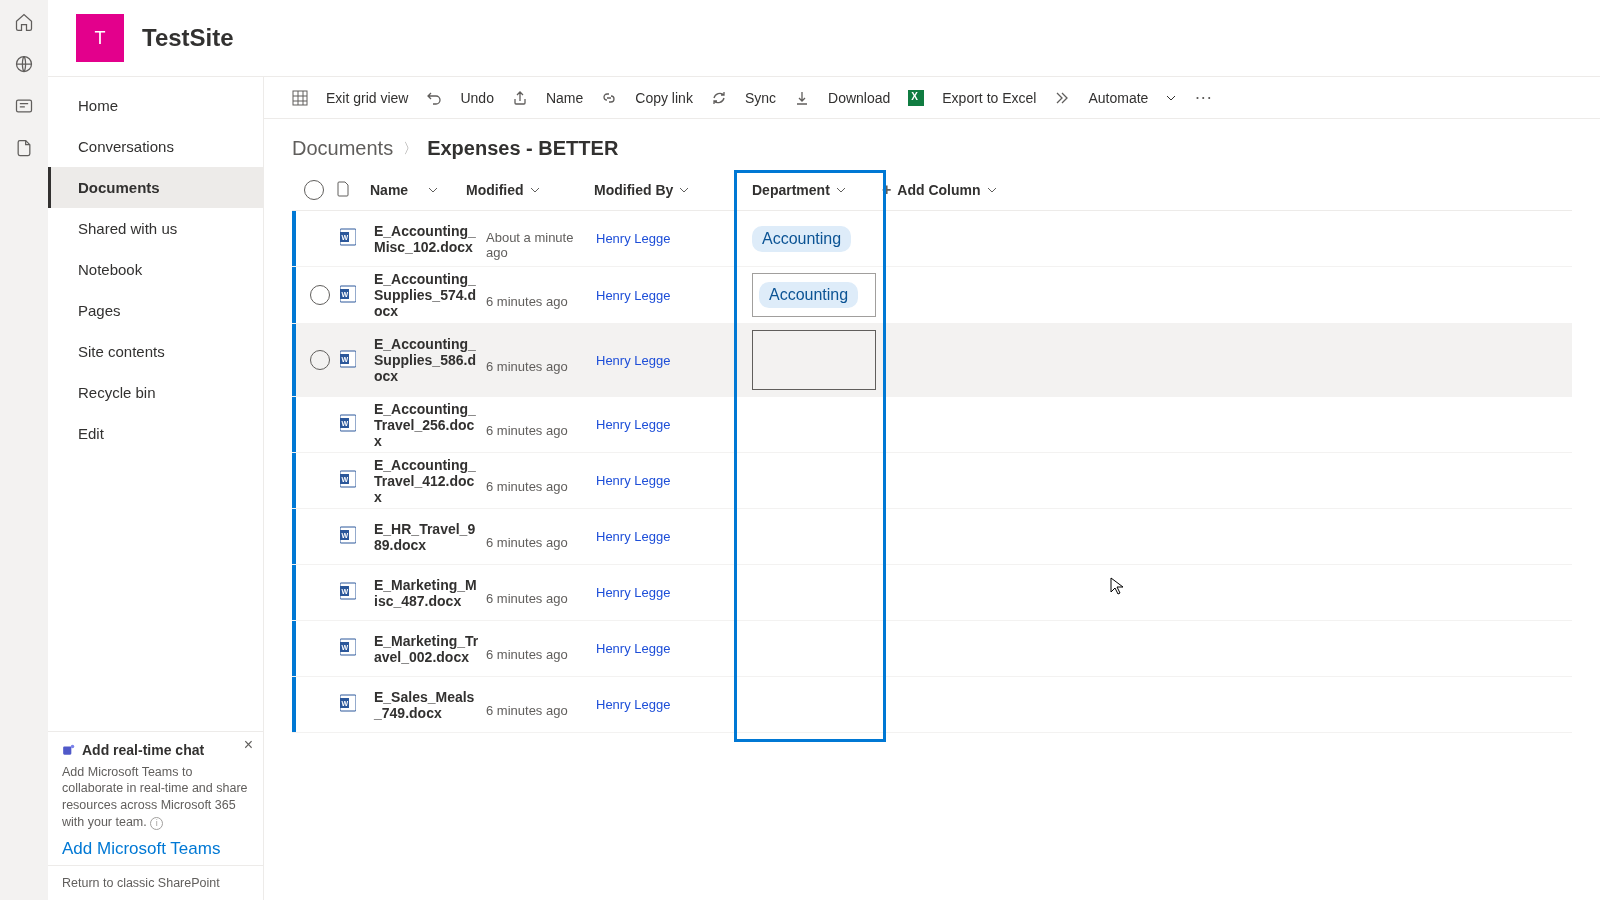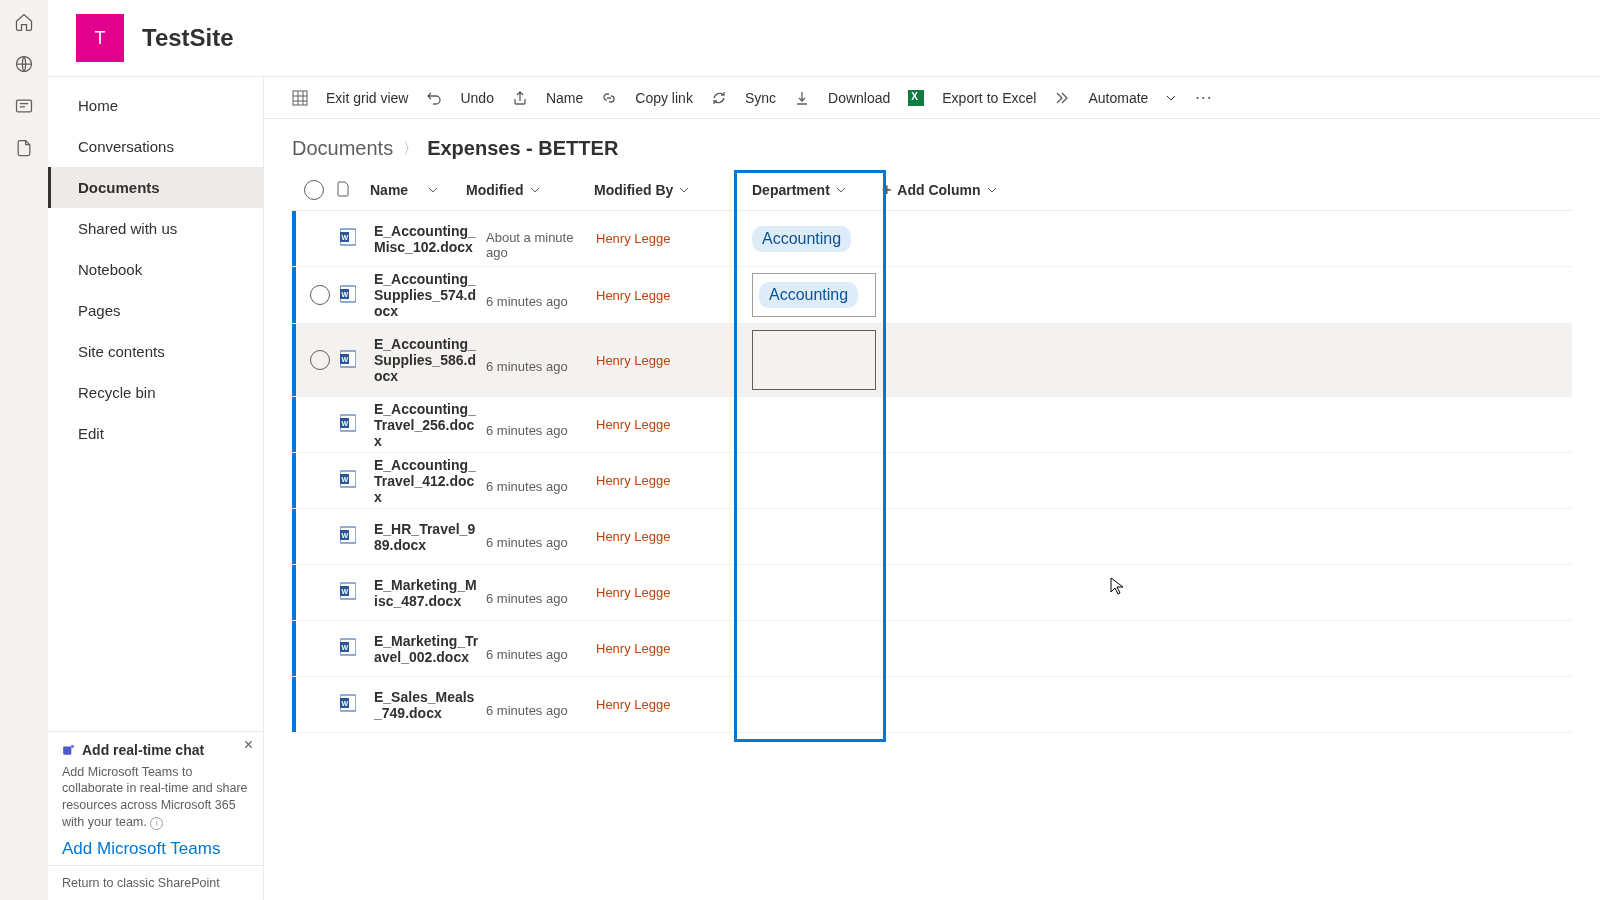--- a/index.html
+++ b/index.html
@@ -44,21 +44,21 @@
 .col-add  { width: 130px; display:flex; align-items:center; gap:6px; color:#323130;}
 .rows { }
 .row { display: flex; align-items: center; min-height: 56px; border-bottom: 1px solid #f3f2f1; }
 .row.hover { background: #f3f2f1; }
 .sel-circle { width: 20px; height: 20px; border: 1px solid #605e5c; border-radius: 50%; display:inline-block; }
 .row-handle { width: 4px; align-self: stretch; background: #0078d4; margin-right: 4px; }
 .doc-icon { width:16px; height:20px; display:inline-block; position:relative; }
 .doc-icon svg { width:16px; height:20px; }
 .name-cell { width: 112px; font-size: 14px; font-weight: 600; color: #323130; word-break: break-all; padding-right: 6px; }
 .mod-cell  { width: 110px; font-size: 13px; color: #605e5c; margin-top: 12px; }
-.by-cell   { width: 148px; font-size: 13px; color: #c2410c; }
+.by-cell   { width: 148px; font-size: 13px; color: #1d4ed8; }
 .dept-cell { width: 140px; padding: 6px 8px; }
 .dept-tag { background: #deecf9; color: #0b5394; padding: 4px 10px; border-radius: 10px; font-size: 16px; display: inline-block; }
 .dept-box-active { border: 1px solid #605e5c; background: #f3f2f1; min-height: 60px; }
 .cursor-img { position:absolute; left: 846px; top: 407px; width:14px; height:18px; pointer-events:none; }
 .highlight-col { position: absolute; border: 3px solid #0078d4; pointer-events: none; }
 .info-circle { display:inline-block; width:13px; height:13px; border:1px solid #a19f9d; border-radius:50%; font-size:9px; text-align:center; line-height:11px; color:#a19f9d;}
 </style>
 </head>
 <body>
 

